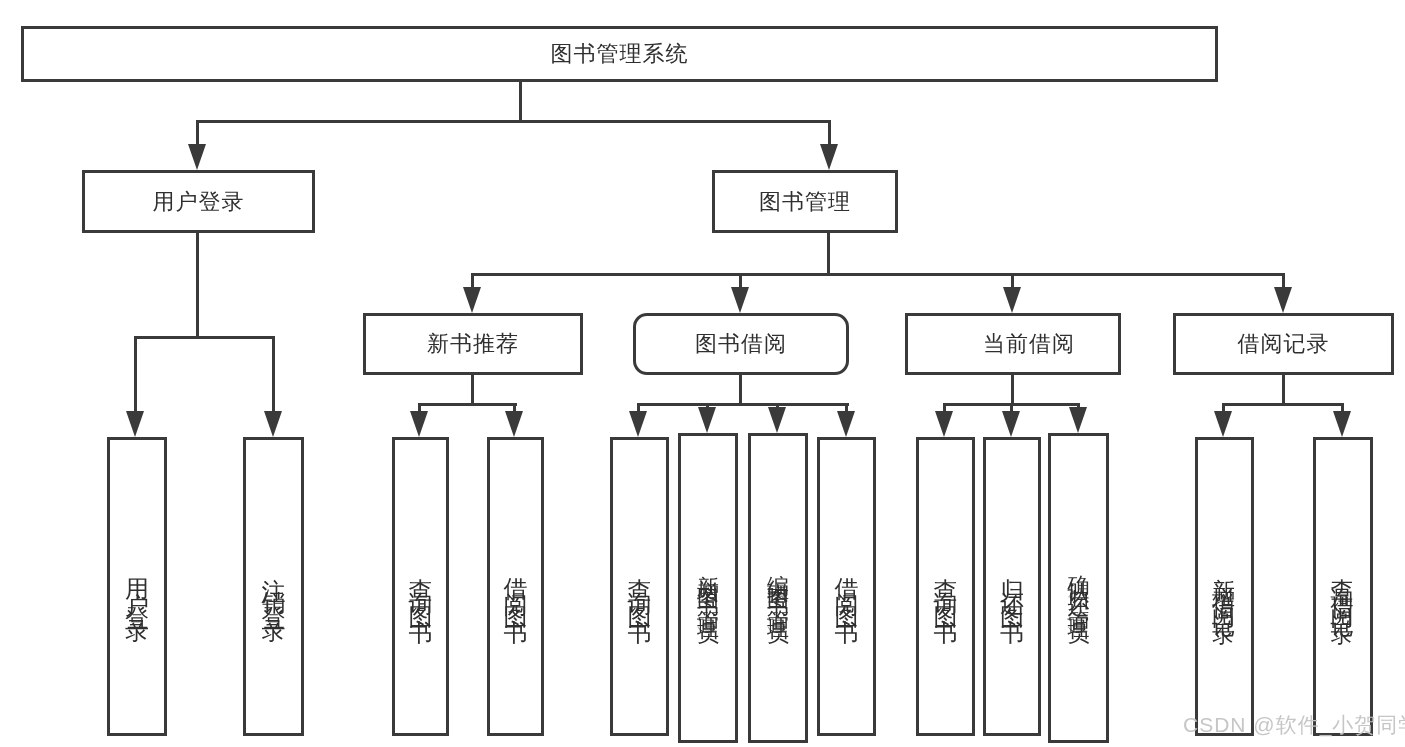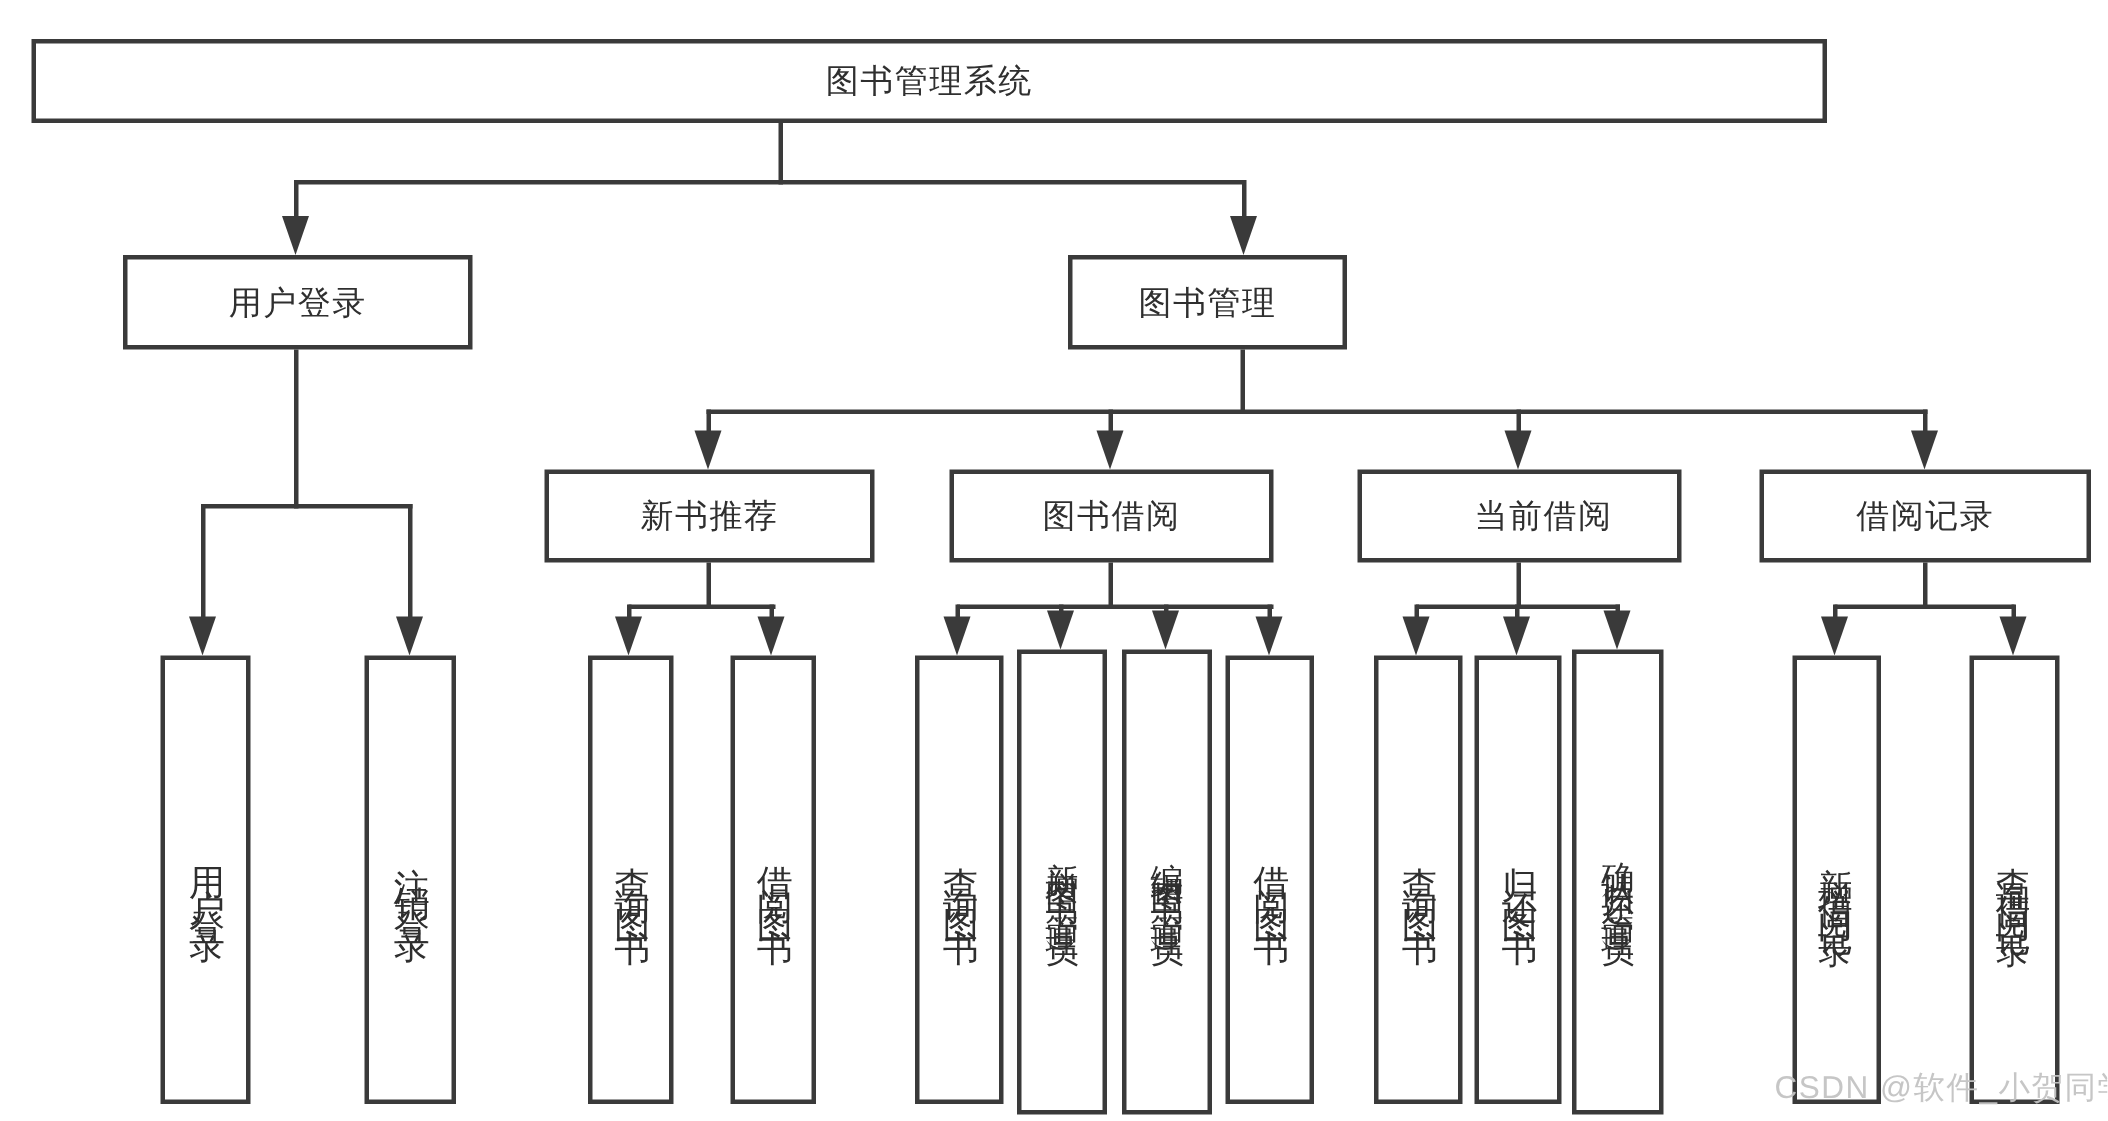--- a/index.html
+++ b/index.html
@@ -68,21 +68,21 @@
   <div class="line" style="left:739px;top:273px;width:3px;height:16px;"></div>
   <div class="arr" style="left:731px;top:287px;"></div>
   <div class="line" style="left:1011px;top:273px;width:3px;height:16px;"></div>
   <div class="arr" style="left:1003px;top:287px;"></div>
   <div class="line" style="left:1282px;top:273px;width:3px;height:16px;"></div>
   <div class="arr" style="left:1274px;top:287px;"></div>
 
   <div class="box" style="left:363px;top:313px;width:220px;height:62px;">
     <span>新书推荐</span>
   </div>
-  <div class="box" style="left:633px;top:313px;width:216px;height:62px;">
+  <div class="box" style="left:633px;top:313px;width:216px;height:62px;border-radius:14px;">
     <span>图书借阅</span>
   </div>
   <div class="box" style="left:905px;top:313px;width:216px;height:62px;padding-left:32px;">
     <span>当前借阅</span>
   </div>
   <div class="box" style="left:1173px;top:313px;width:221px;height:62px;">
     <span>借阅记录</span>
   </div>
 
   <div class="line" style="left:471px;top:374px;width:3px;height:32px;"></div>

